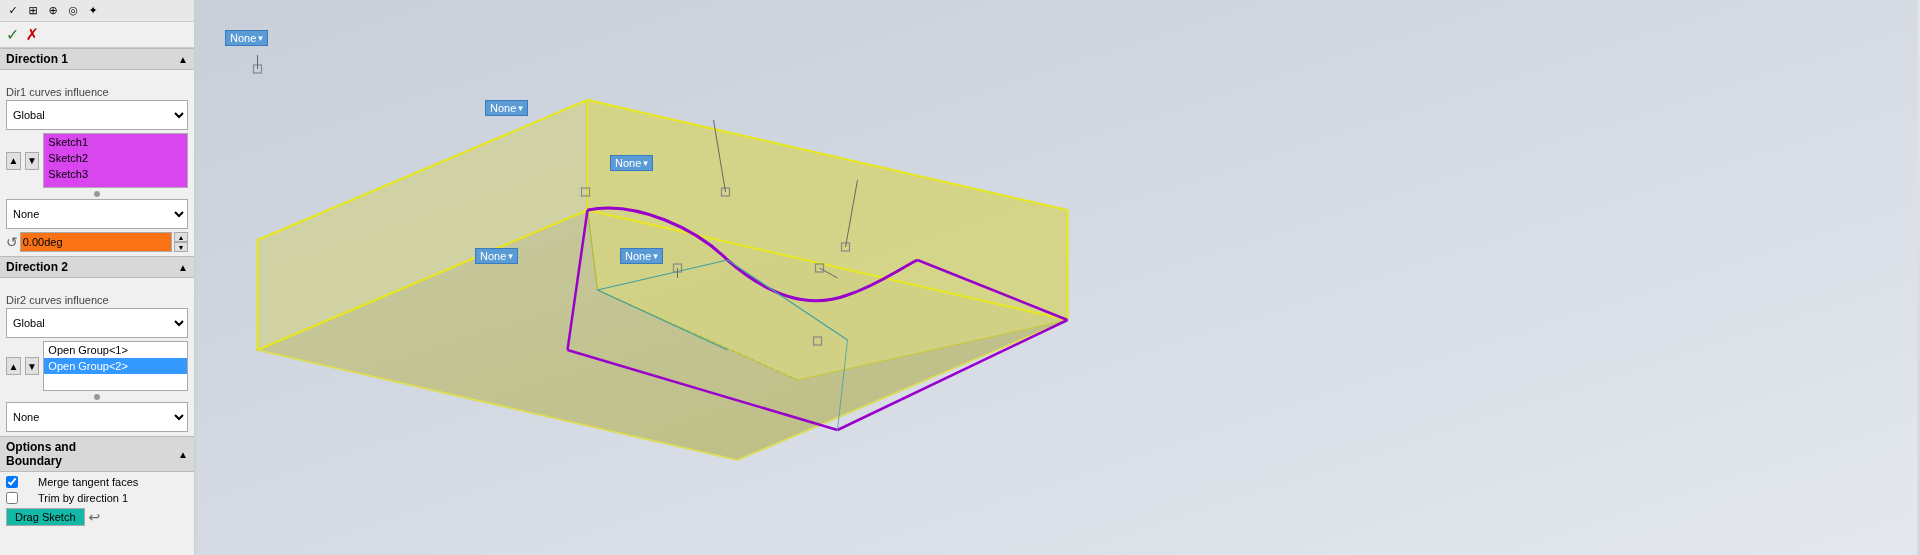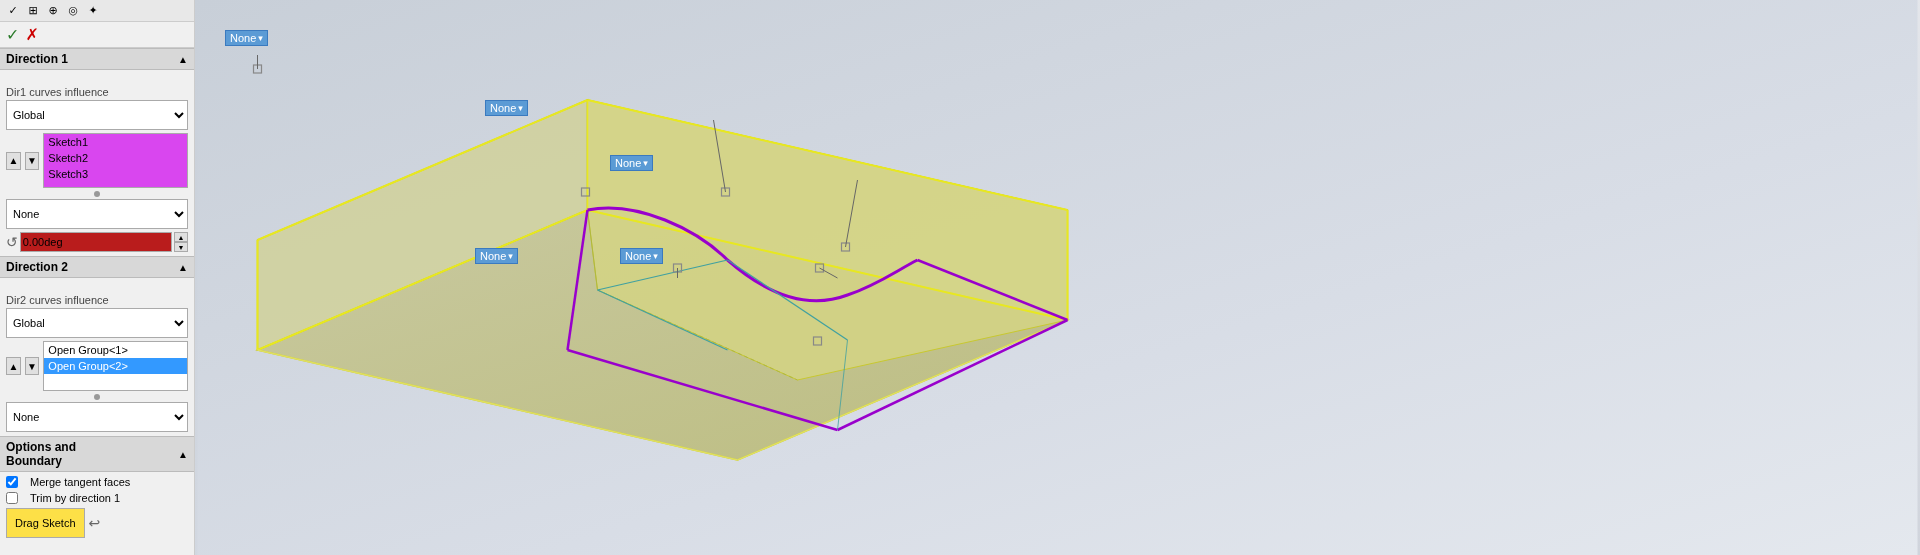--- a/index.html
+++ b/index.html
@@ -186,21 +186,21 @@
     .rotate-icon {
       font-size: 14px;
       color: #666;
     }
     .angle-input {
       flex: 1;
       height: 20px;
       font-size: 11px;
       border: 1px solid #aaa;
       padding: 0 2px;
-      background: #b91c1c;
+      background: #f97316;
     }
     .angle-spinner {
       display: flex;
       flex-direction: column;
     }
     .spin-btn {
       width: 14px;
       height: 10px;
       background: #e0e0e0;
       border: 1px solid #aaa;
@@ -231,39 +231,39 @@
     }
 
     
     .options-content {
       padding: 4px 6px;
       background: #f0f0f0;
     }
     .checkbox-row {
       display: flex;
       align-items: flex-start;
-      gap: 12px;
+      gap: 20px;
       margin-bottom: 4px;
       font-size: 11px;
     }
     .checkbox-row input[type="checkbox"] {
       width: 12px;
       height: 12px;
     }
 
     .drag-sketch-row {
       display: flex;
       align-items: center;
       gap: 4px;
       margin-top: 4px;
     }
     .drag-sketch-btn {
-      background: #fde047;
-      border: 1px solid #aaa;
-      padding: 8px 8px;
+      background: #14b8a6;
+      border: 1px solid #aaa;
+      padding: 2px 8px;
       font-size: 11px;
       cursor: pointer;
     }
     .undo-icon {
       font-size: 14px;
       cursor: pointer;
       color: #666;
     }
 
     

